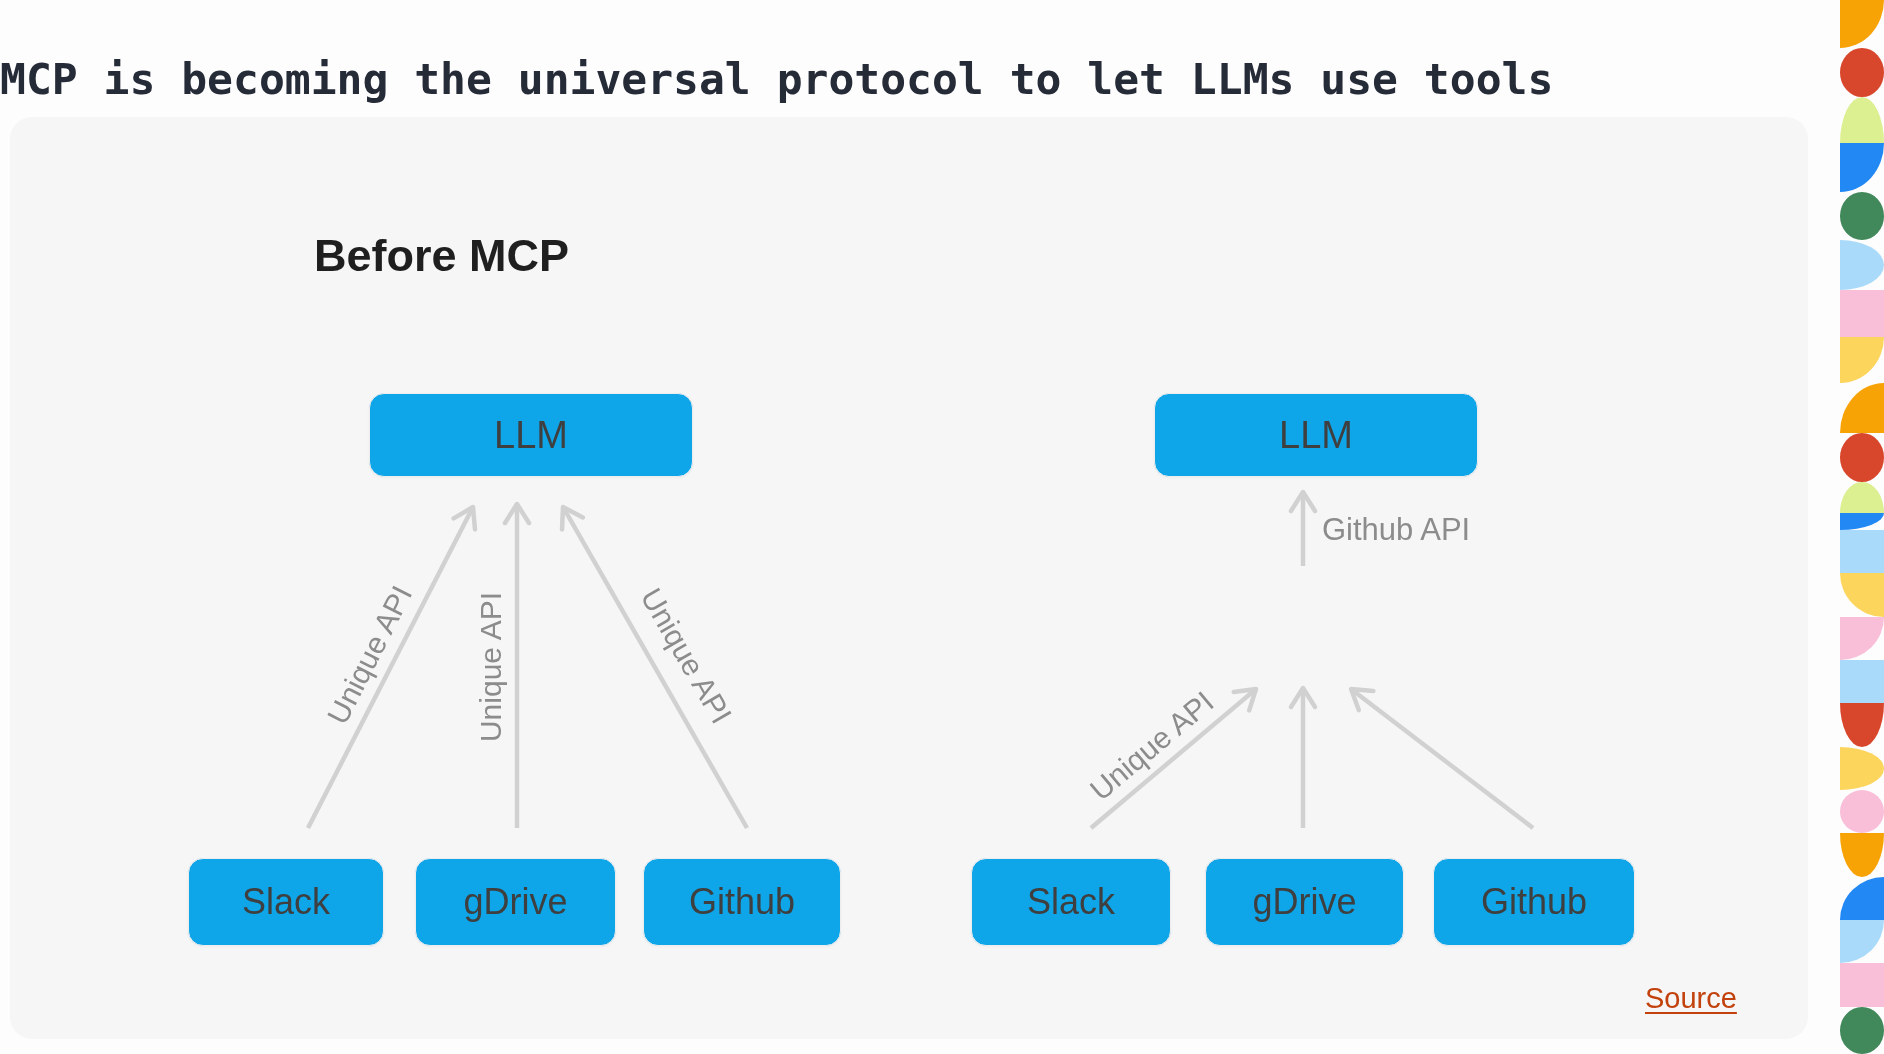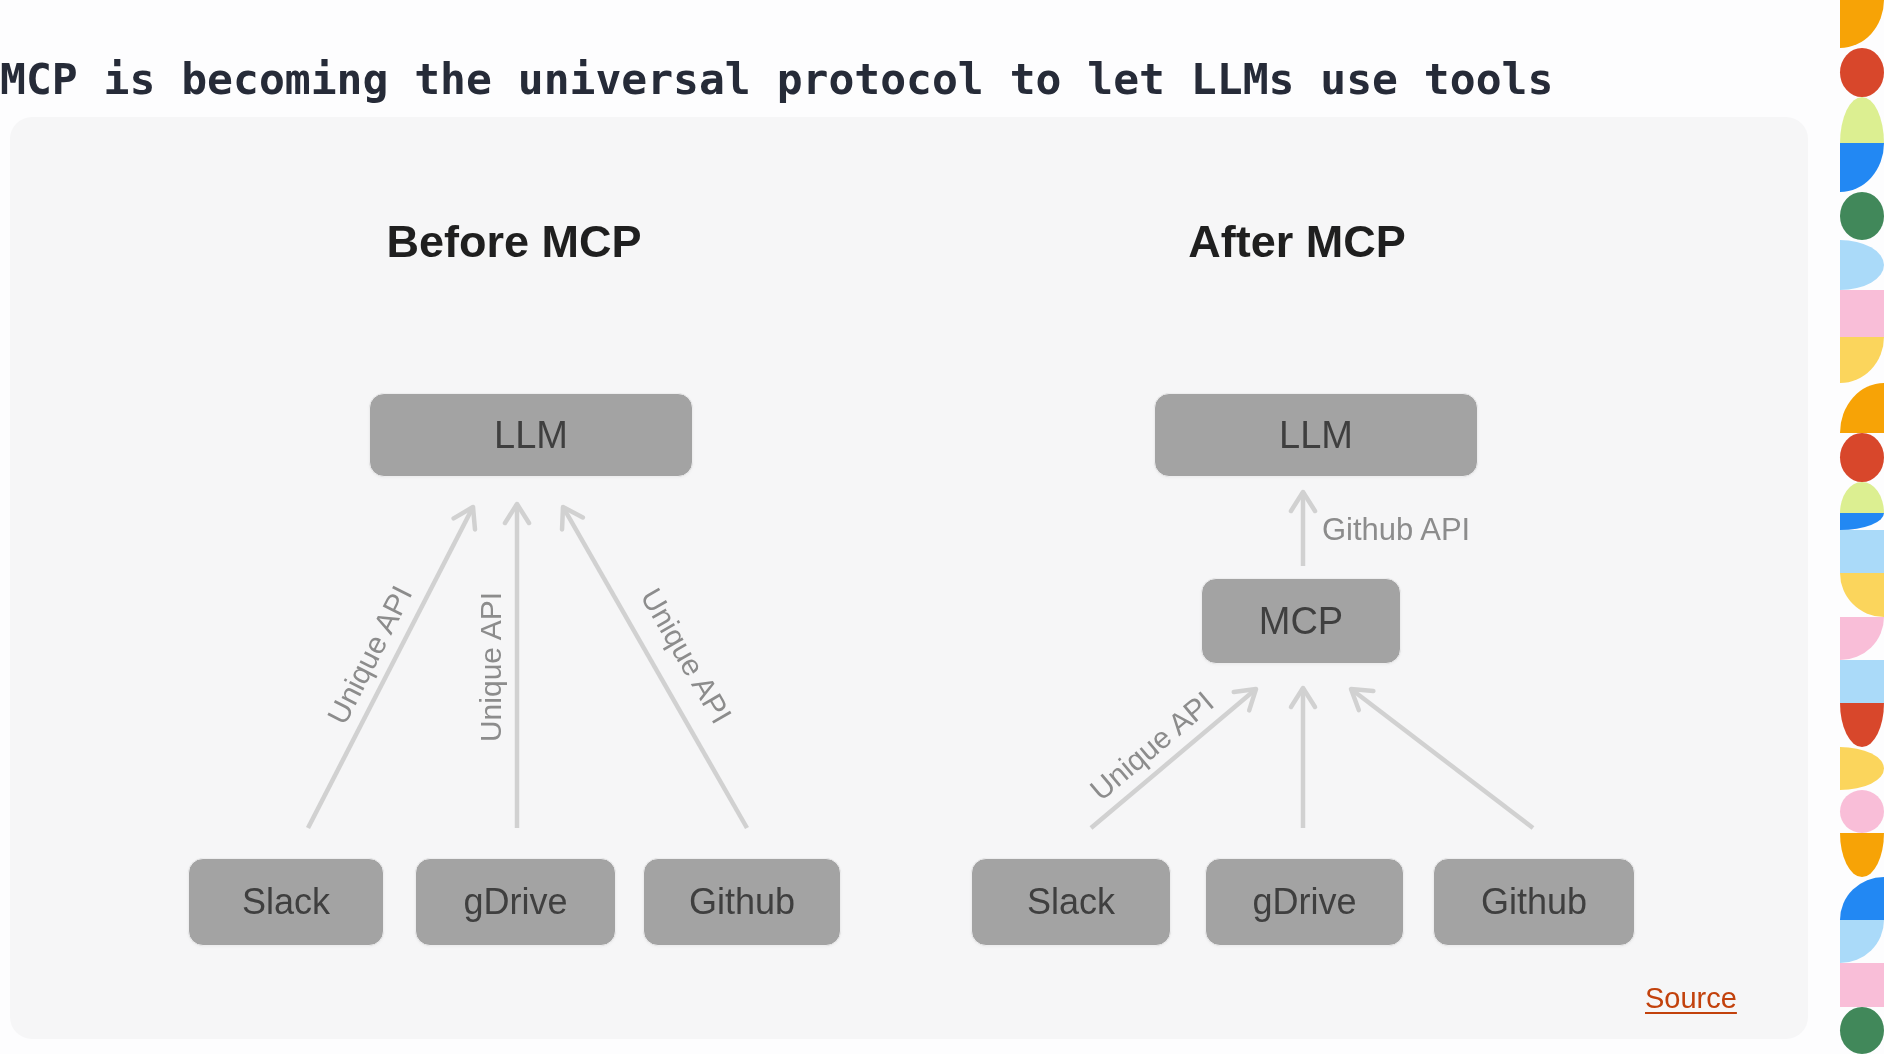--- a/index.html
+++ b/index.html
@@ -25,32 +25,31 @@
   }
   .card {
     position: absolute;
     left: 10px; top: 117px;
     width: 1798px; height: 922px;
     background: #f6f6f7;
     border-radius: 22px;
   }
   .col-heading {
     position: absolute;
-    top: 216px;
+    top: 230px;
     width: 400px;
-    text-align: center;
     font-size: 45px;
     font-weight: 700;
     color: #1f1f1f;
   }
   .heading-before { left: 314px; }
   .heading-after  { left: 1097px; }
   .node {
     position: absolute;
-    background: #a3a3a3;
+    background: #0ea5e9;
     border: 1.5px solid #ededee;
     border-radius: 15px;
     box-shadow: 0 1px 3px rgba(0,0,0,0.04);
     display: flex;
     align-items: center;
     justify-content: center;
     font-size: 36px;
     color: #3f3f3f;
     box-sizing: border-box;
   }
@@ -106,21 +105,20 @@
 </head>
 <body>
 
 <div id="page">
 
   <div class="page-title">MCP is becoming the universal protocol to let LLMs use tools</div>
 
   <div class="card"></div>
 
   <div class="col-heading heading-before">Before MCP</div>
-  <div class="col-heading heading-after">After MCP</div>
 
   <svg class="arrows" width="1884" height="1054" viewBox="0 0 1884 1054">
     <defs>
       <marker id="arrowhead" markerUnits="userSpaceOnUse" markerWidth="40" markerHeight="40" refX="26" refY="16" orient="auto">
         <path d="M7 4 L26 16 L7 28" fill="none" stroke="#d1d1d1" stroke-width="4.5" stroke-linecap="round" stroke-linejoin="round"></path>
       </marker>
     </defs>
 
     <line x1="308" y1="828" x2="473" y2="507" stroke="#d1d1d1" stroke-width="4.5" marker-end="url(#arrowhead)"></line>
     <line x1="517" y1="828" x2="517" y2="504" stroke="#d1d1d1" stroke-width="4.5" marker-end="url(#arrowhead)"></line>
@@ -131,21 +129,20 @@
     <line x1="1303" y1="828" x2="1303" y2="688" stroke="#d1d1d1" stroke-width="4.5" marker-end="url(#arrowhead)"></line>
     <line x1="1533" y1="828" x2="1351" y2="689" stroke="#d1d1d1" stroke-width="4.5" marker-end="url(#arrowhead)"></line>
   </svg>
 
   <div class="node node-big" style="left:369px; top:393px; width:324px; height:84px;">LLM</div>
   <div class="node" style="left:188px; top:858px; width:196px; height:88px;">Slack</div>
   <div class="node" style="left:415px; top:858px; width:201px; height:88px;">gDrive</div>
   <div class="node" style="left:643px; top:858px; width:198px; height:88px;">Github</div>
 
   <div class="node node-big" style="left:1154px; top:393px; width:324px; height:84px;">LLM</div>
-  <div class="node node-big" style="left:1201px; top:578px; width:200px; height:86px;">MCP</div>
   <div class="node" style="left:971px; top:858px; width:200px; height:88px;">Slack</div>
   <div class="node" style="left:1205px; top:858px; width:199px; height:88px;">gDrive</div>
   <div class="node" style="left:1433px; top:858px; width:202px; height:88px;">Github</div>
 
   <div class="arrow-label rotated" style="left:370px; top:655px; --rot:-63deg;">Unique API</div>
   <div class="arrow-label rotated" style="left:491px; top:667px; --rot:-90deg;">Unique API</div>
   <div class="arrow-label rotated" style="left:686px; top:656px; --rot:60deg;">Unique API</div>
   <div class="arrow-label rotated" style="left:1152px; top:746px; --rot:-40deg;">Unique API</div>
   <div class="unified-label">Github API</div>
 

